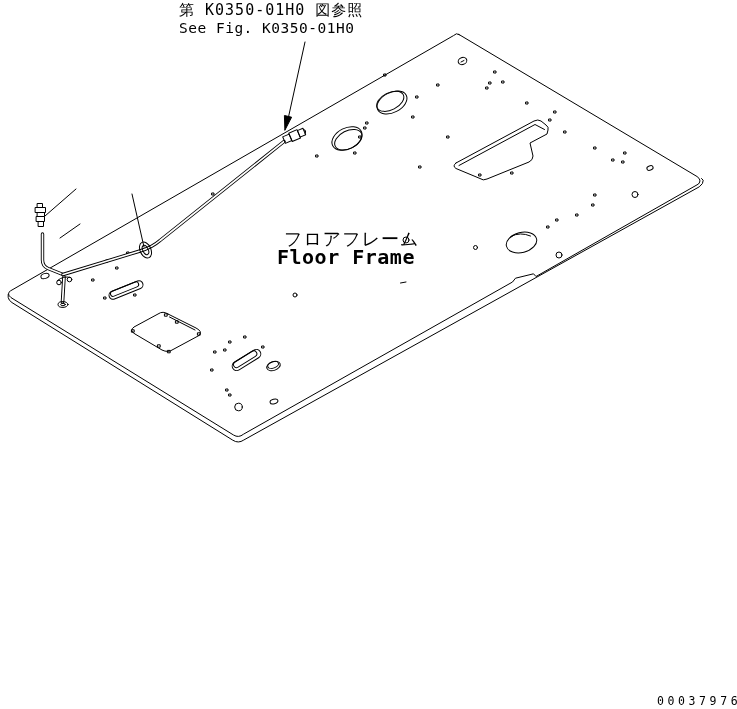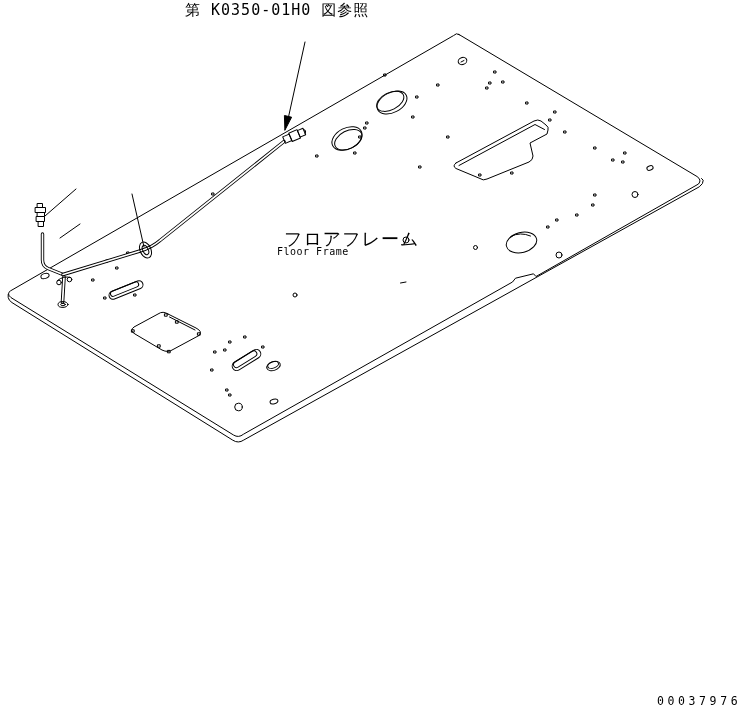--- a/index.html
+++ b/index.html
@@ -6,24 +6,24 @@
   .canvas{
     position:relative;
     width:737px;height:709px;
     background:#ffffff;
     overflow:hidden;
     font-family:"DejaVu Sans Mono","Liberation Mono",monospace;
     color:#000;
   }
   svg{position:absolute;left:0;top:0;}
   .lbl{position:absolute;white-space:pre;line-height:1.15;}
-  .ref-ja{left:185px;top:2px;font-size:15px;letter-spacing:1px;}
+  .ref-ja{left:179px;top:2px;font-size:15px;letter-spacing:1px;}
   .ref-en{left:179px;top:20px;font-size:14.5px;letter-spacing:.5px;}
   .name-ja{left:284px;top:229px;font-size:18px;letter-spacing:1px;}
-  .name-en{left:277px;top:246px;font-size:10px;letter-spacing:.5px;}
+  .name-en{left:277px;top:246px;font-size:20px;letter-spacing:.5px;font-weight:bold;}
   .drawnum{left:657px;top:695px;font-size:11.5px;letter-spacing:3.6px;}
 </style>
 </head>
 <body>
 
 <div class="canvas">
 
   <svg width="737" height="709" viewBox="0 0 737 709" fill="none" stroke="#000" stroke-width="1" stroke-linecap="round" stroke-linejoin="round">
 
     <g>
@@ -196,16 +196,17 @@
         <line x1="305" y1="42" x2="288.5" y2="117"></line>
         <polygon points="285,130 291.6,117.2 284.8,115.6" fill="#000" stroke="#000"></polygon>
       </g>
       <line x1="45" y1="216" x2="76" y2="189"></line>
       <line x1="60" y1="238" x2="80" y2="224"></line>
       <line x1="132" y1="194" x2="144" y2="247"></line>
     </g>
   </svg>
 
   <div class="lbl ref-ja">第 K0350-01H0 図参照</div>
+  <div class="lbl ref-en">See Fig. K0350-01H0</div>
   <div class="lbl name-ja">フロアフレーム</div>
   <div class="lbl name-en">Floor Frame</div>
   <div class="lbl drawnum">00037976</div>
 </div>
 
 </body></html>

